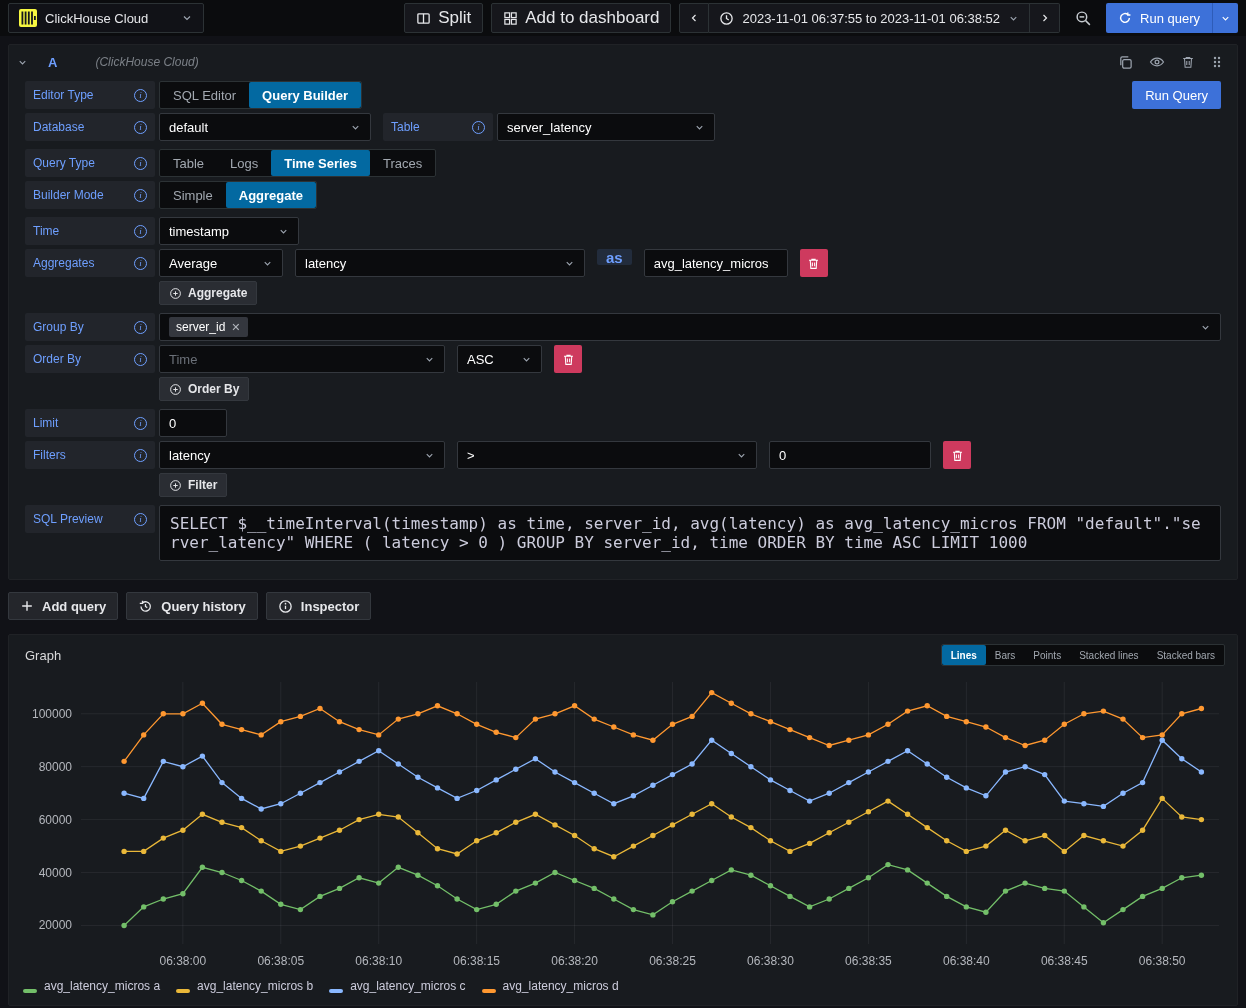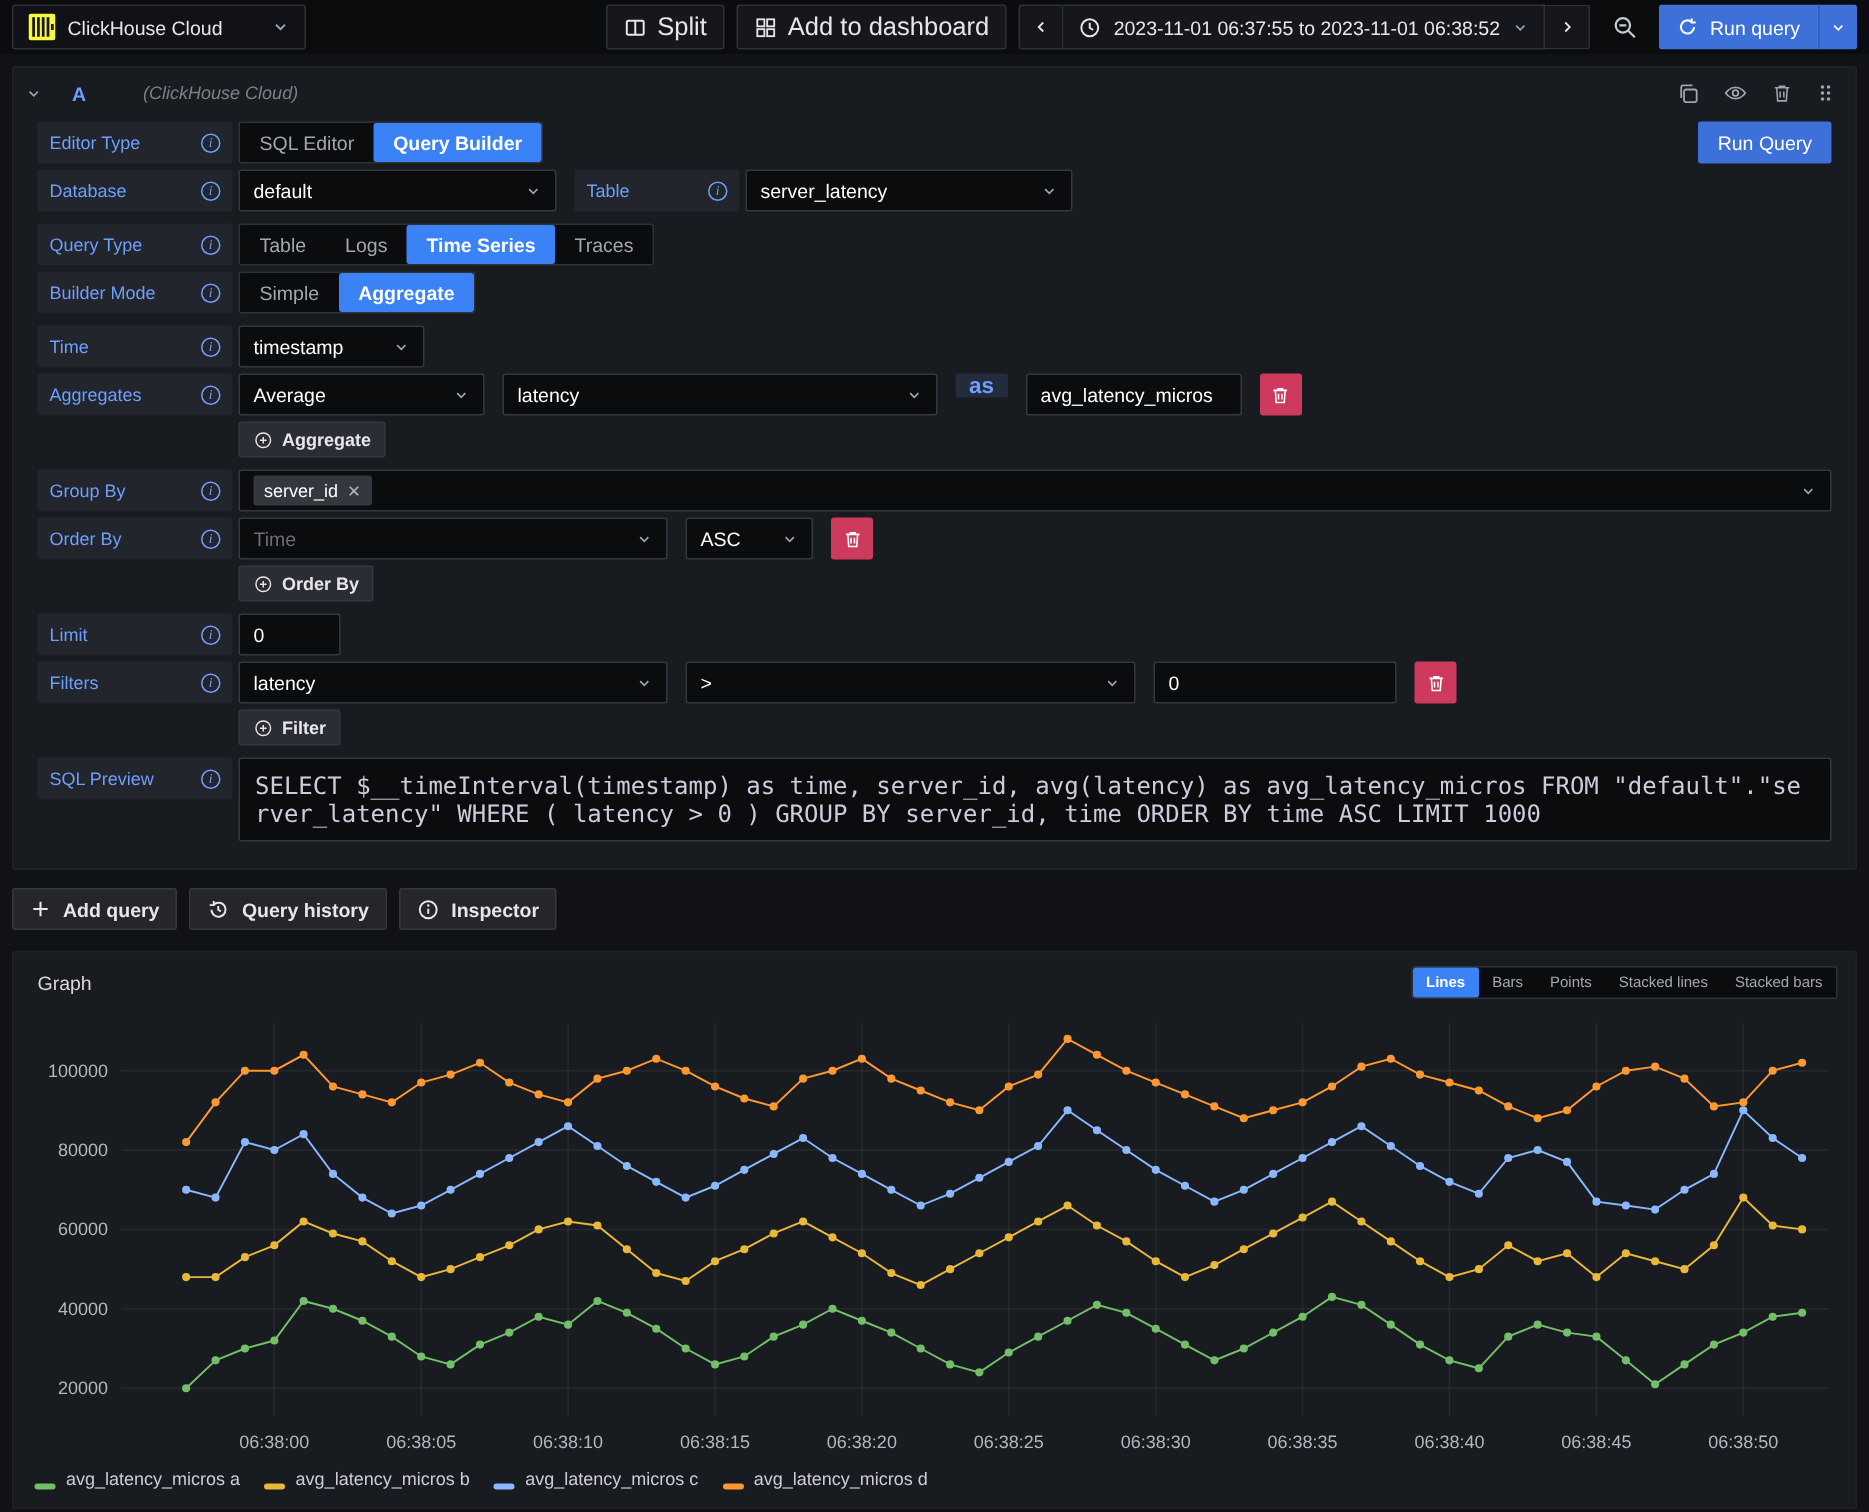--- a/index.html
+++ b/index.html
@@ -33,21 +33,21 @@
   .qh-icons > span { cursor:pointer; display:flex; }
 
   .rows { padding:2px 16px 14px 16px; position:relative; }
   .row { display:flex; align-items:flex-start; margin-bottom:4px; gap:4px; }
   .lab { width:130px; min-width:130px; height:28px; background:#22252b; display:flex; align-items:center; justify-content:space-between; padding:0 8px; border-radius:2px; }
   .lab .t { color:#6e9fff; font-size:12px; font-weight:500; }
   .info { width:13px; height:13px; border:1px solid #6e9fff; border-radius:50%; color:#6e9fff; font-size:9px; line-height:11px; text-align:center; font-style:italic; font-family:"Liberation Serif",serif; }
 
   .seg { display:flex; background:#0b0c0e; border:1px solid #2c3235; border-radius:2px; padding:0; height:28px; }
   .seg-opt { background:none; border:none; color:#a2a8b0; font-size:13px; padding:0 13px; cursor:pointer; border-radius:2px; font-family:inherit; }
-  .seg-opt.active { background:#3b82f6; color:#fff; font-weight:700; }
+  .seg-opt.active { background:#0369a1; color:#fff; font-weight:700; }
   .seg.sm { height:22px; }
   .seg.sm .seg-opt { font-size:10px; padding:0 9px; }
 
   .select, .input { height:28px; background:#0b0c0e; border:1px solid #34383e; border-radius:2px; display:flex; align-items:center; padding:0 9px; color:#fff; gap:6px; cursor:pointer; }
   .select .val { flex:1; }
   .select .ph { color:#6b7078; flex:1; }
   .input { cursor:text; }
 
   .as-badge { height:16px; background:rgba(110,159,255,0.13); border-radius:2px; color:#6e9fff; font-weight:700; font-size:15px; display:flex; align-items:center; padding:0 9px; }
   .trash-btn { width:28px; height:28px; background:#ce3a5e; border:none; border-radius:2px; color:#fff; display:flex; align-items:center; justify-content:center; cursor:pointer; }
@@ -270,36 +270,36 @@
           <button class="seg-opt">Simple</button>
           <button class="seg-opt active">Aggregate</button>
         </div>
     </div>
 
     <div class="row" style="margin-top:8px">
       <div class="lab">
           <span class="t">Time</span>
           <span class="info">i</span>
         </div>
+      <div class="select" style="width:140px">
+          <span class="val">timestamp</span>
+          <span class="caret">
+            <svg class="ic" width="11" height="11" viewBox="0 0 16 16">
+              <path d="M4 6l4 4 4-4" stroke="currentColor" stroke-width="1.6" fill="none"></path>
+            </svg>
+          </span>
+        </div>
+    </div>
+
+    <div class="row">
+      <div class="lab">
+          <span class="t">Aggregates</span>
+          <span class="info">i</span>
+        </div>
       <div class="select" style="width:124px">
-          <span class="val">timestamp</span>
-          <span class="caret">
-            <svg class="ic" width="11" height="11" viewBox="0 0 16 16">
-              <path d="M4 6l4 4 4-4" stroke="currentColor" stroke-width="1.6" fill="none"></path>
-            </svg>
-          </span>
-        </div>
-    </div>
-
-    <div class="row">
-      <div class="lab">
-          <span class="t">Aggregates</span>
-          <span class="info">i</span>
-        </div>
-      <div class="select" style="width:164px">
           <span class="val">Average</span>
           <span class="caret">
             <svg class="ic" width="11" height="11" viewBox="0 0 16 16">
               <path d="M4 6l4 4 4-4" stroke="currentColor" stroke-width="1.6" fill="none"></path>
             </svg>
           </span>
         </div>
       <div class="select" style="width:290px;margin-left:8px">
           <span class="val">latency</span>
           <span class="caret">

